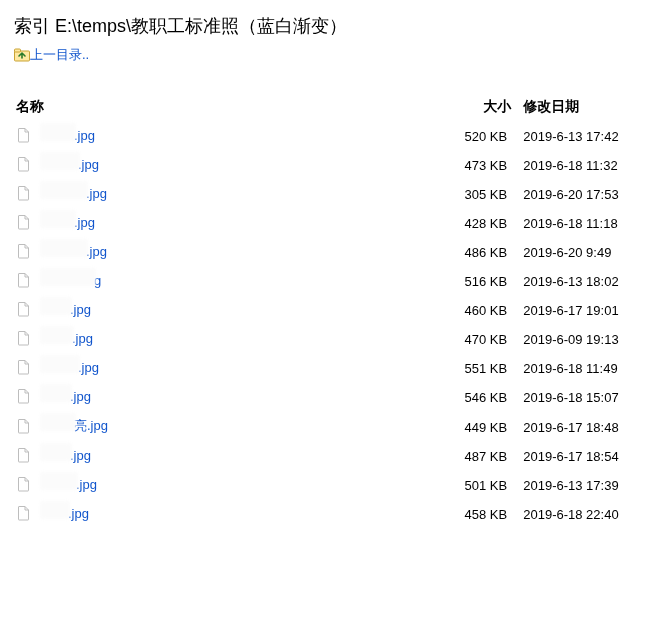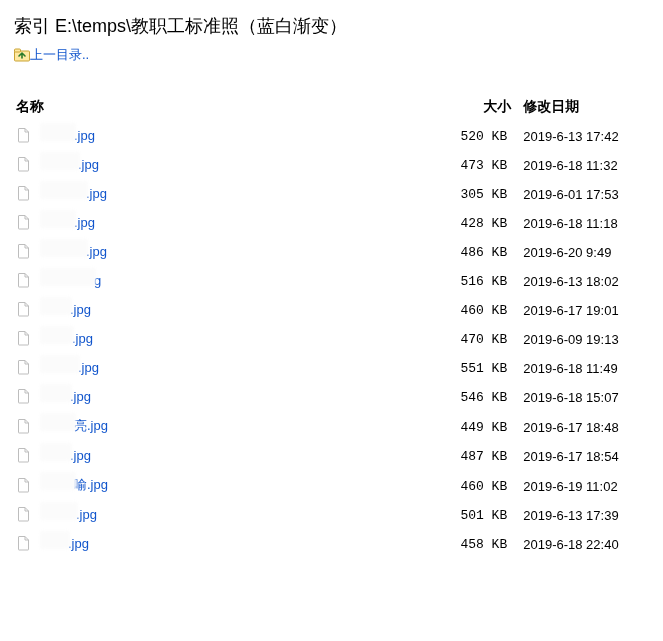--- a/index.html
+++ b/index.html
@@ -40,21 +40,21 @@
       padding: 4px 8px 6px;
       color: #000;
     }
     .listing th.col-size { text-align: right; padding-right: 4px; }
     .listing td {
       padding: 5px 8px 5px;
       vertical-align: middle;
       white-space: nowrap;
     }
     .col-name { width: 440px; position: relative; }
-    .col-size { width: 70px; text-align: right; color:#000;font-family:Liberation Mono, monospace; }
+    .col-size { width: 70px; text-align: right; color:#000; }
     .col-date { width: 140px; color:#000;margin-left:35px; }
     .file-icon {
       width: 16px; height: 16px;
       display: inline-block;
       vertical-align: middle;
       margin-right: 4px;
     }
     .file-link {
       color: #1155cc;
       text-decoration: none;
@@ -128,21 +128,21 @@
       </tr>
       <tr>
         <td class="col-name"><a href="#" class="file-link">
             <span class="file-icon"><svg viewBox="0 0 16 16" width="16" height="16">
                 <path d="M3 1.5 h6 l3.5 3.5 v9.5 a0.5 0.5 0 0 1 -0.5 0.5 h-9 a0.5 0.5 0 0 1 -0.5 -0.5 v-12.5 a0.5 0.5 0 0 1 0.5 -0.5 z" fill="#fff" stroke="#bdbdbd"></path>
                 <path d="M9 1.5 v3.5 h3.5" fill="none" stroke="#bdbdbd"></path>
               </svg></span>
             <span class="name-text" style="padding-left: 50px;">.jpg</span>
           </a><span class="smudge" style="width: 48px;"></span></td>
         <td class="col-size">305 KB</td>
-        <td class="col-date">2019-6-01 17:53</td>
+        <td class="col-date">2019-6-20 17:53</td>
       </tr>
       <tr>
         <td class="col-name"><a href="#" class="file-link">
             <span class="file-icon"><svg viewBox="0 0 16 16" width="16" height="16">
                 <path d="M3 1.5 h6 l3.5 3.5 v9.5 a0.5 0.5 0 0 1 -0.5 0.5 h-9 a0.5 0.5 0 0 1 -0.5 -0.5 v-12.5 a0.5 0.5 0 0 1 0.5 -0.5 z" fill="#fff" stroke="#bdbdbd"></path>
                 <path d="M9 1.5 v3.5 h3.5" fill="none" stroke="#bdbdbd"></path>
               </svg></span>
             <span class="name-text" style="padding-left: 38px;">.jpg</span>
           </a><span class="smudge" style="width: 36px;"></span></td>
         <td class="col-size">428 KB</td>
@@ -235,31 +235,20 @@
           </a><span class="smudge" style="width: 32px;"></span></td>
         <td class="col-size">487 KB</td>
         <td class="col-date">2019-6-17 18:54</td>
       </tr>
       <tr>
         <td class="col-name"><a href="#" class="file-link">
             <span class="file-icon"><svg viewBox="0 0 16 16" width="16" height="16">
                 <path d="M3 1.5 h6 l3.5 3.5 v9.5 a0.5 0.5 0 0 1 -0.5 0.5 h-9 a0.5 0.5 0 0 1 -0.5 -0.5 v-12.5 a0.5 0.5 0 0 1 0.5 -0.5 z" fill="#fff" stroke="#bdbdbd"></path>
                 <path d="M9 1.5 v3.5 h3.5" fill="none" stroke="#bdbdbd"></path>
               </svg></span>
-            <span class="name-text" style="padding-left: 38px;">喻.jpg</span>
-          </a><span class="smudge" style="width: 36px;"></span></td>
-        <td class="col-size">460 KB</td>
-        <td class="col-date">2019-6-19 11:02</td>
-      </tr>
-      <tr>
-        <td class="col-name"><a href="#" class="file-link">
-            <span class="file-icon"><svg viewBox="0 0 16 16" width="16" height="16">
-                <path d="M3 1.5 h6 l3.5 3.5 v9.5 a0.5 0.5 0 0 1 -0.5 0.5 h-9 a0.5 0.5 0 0 1 -0.5 -0.5 v-12.5 a0.5 0.5 0 0 1 0.5 -0.5 z" fill="#fff" stroke="#bdbdbd"></path>
-                <path d="M9 1.5 v3.5 h3.5" fill="none" stroke="#bdbdbd"></path>
-              </svg></span>
             <span class="name-text" style="padding-left: 40px;">.jpg</span>
           </a><span class="smudge" style="width: 38px;"></span></td>
         <td class="col-size">501 KB</td>
         <td class="col-date">2019-6-13 17:39</td>
       </tr>
       <tr>
         <td class="col-name"><a href="#" class="file-link">
             <span class="file-icon"><svg viewBox="0 0 16 16" width="16" height="16">
                 <path d="M3 1.5 h6 l3.5 3.5 v9.5 a0.5 0.5 0 0 1 -0.5 0.5 h-9 a0.5 0.5 0 0 1 -0.5 -0.5 v-12.5 a0.5 0.5 0 0 1 0.5 -0.5 z" fill="#fff" stroke="#bdbdbd"></path>
                 <path d="M9 1.5 v3.5 h3.5" fill="none" stroke="#bdbdbd"></path>

